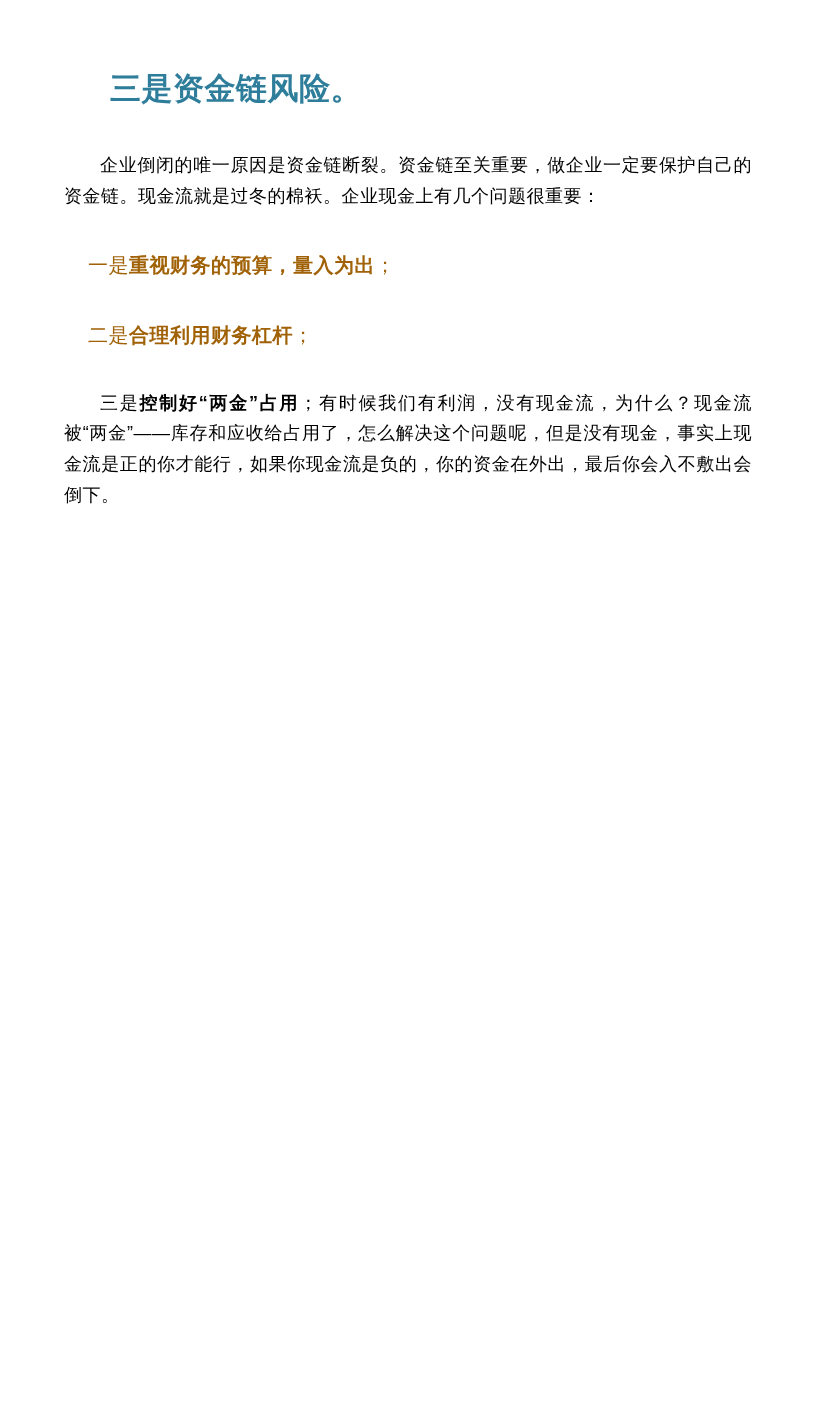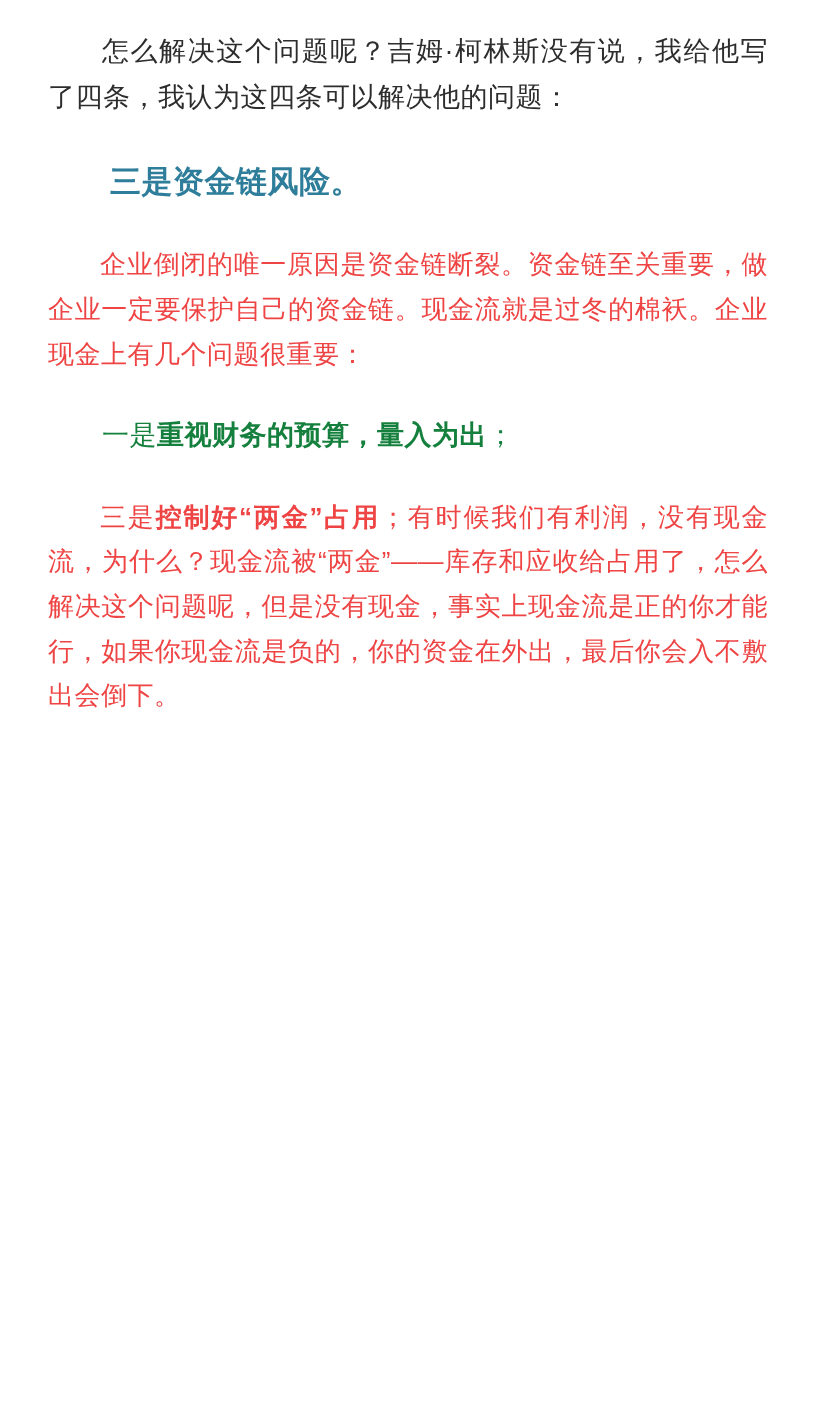--- a/index.html
+++ b/index.html
@@ -45,63 +45,67 @@
   .heading-blue {
     font-size: 31px;
     font-weight: bold;
     color: #2e7d9a;
     letter-spacing: 0.5px;
     line-height: 1.6;
     text-indent: 2em;
     margin: 0;
   }
   .sub-item {
-    font-size: 27px;
+    font-size: 20px;
     line-height: 1.7;
     letter-spacing: 0.5px;
-    color: #15803d;
+    color: #a16207;
     text-indent: 2em;
     margin: 0;
   }
   .sub-item b {
     font-weight: bold;
   }
   .para-body {
-    font-size: 26px;
+    font-size: 18px;
     line-height: 1.72;
     letter-spacing: 0.5px;
-    color: #ef4444;
+    color: #000000;
     text-align: justify;
     text-indent: 2em;
-    margin: 0;
+    margin: 16px;
   }
   .mixed b { font-weight: bold; }
 </style>
 </head>
 <body>
 
 <div class="page">
 
-  <p class="para indent">怎么解决这个问题呢？吉姆·柯林斯没有说，我给他写了四条，我认为这四条可以解决他的问题：</p>
 
 
   <div class="block-gap-lg">
     <p class="heading-blue">三是资金链风险。</p>
   </div>
 
   <div class="block-gap-lg">
     <p class="para-body">企业倒闭的唯一原因是资金链断裂。资金链至关重要，做企业一定要保护自己的资金链。现金流就是过冬的棉袄。企业现金上有几个问题很重要：</p>
   </div>
 
   <div class="block-gap-lg">
     <p class="sub-item mixed">
       <span>一是</span><b>重视财务的预算，量入为出</b><span>；</span>
     </p>
   </div>
 
+  <div class="block-gap-lg">
+    <p class="sub-item mixed">
+      <span>二是</span><b>合理利用财务杠杆</b><span>；</span>
+    </p>
+  </div>
 
   <div class="block-gap-lg">
     <p class="para-body mixed">
       <span>三是</span><b>控制好“两金”占用</b><span>；有时候我们有利润，没有现金流，为什么？现金流被“两金”——库存和应收给占用了，怎么解决这个问题呢，但是没有现金，事实上现金流是正的你才能行，如果你现金流是负的，你的资金在外出，最后你会入不敷出会倒下。</span>
     </p>
   </div>
 
 </div>
 
 </body></html>

